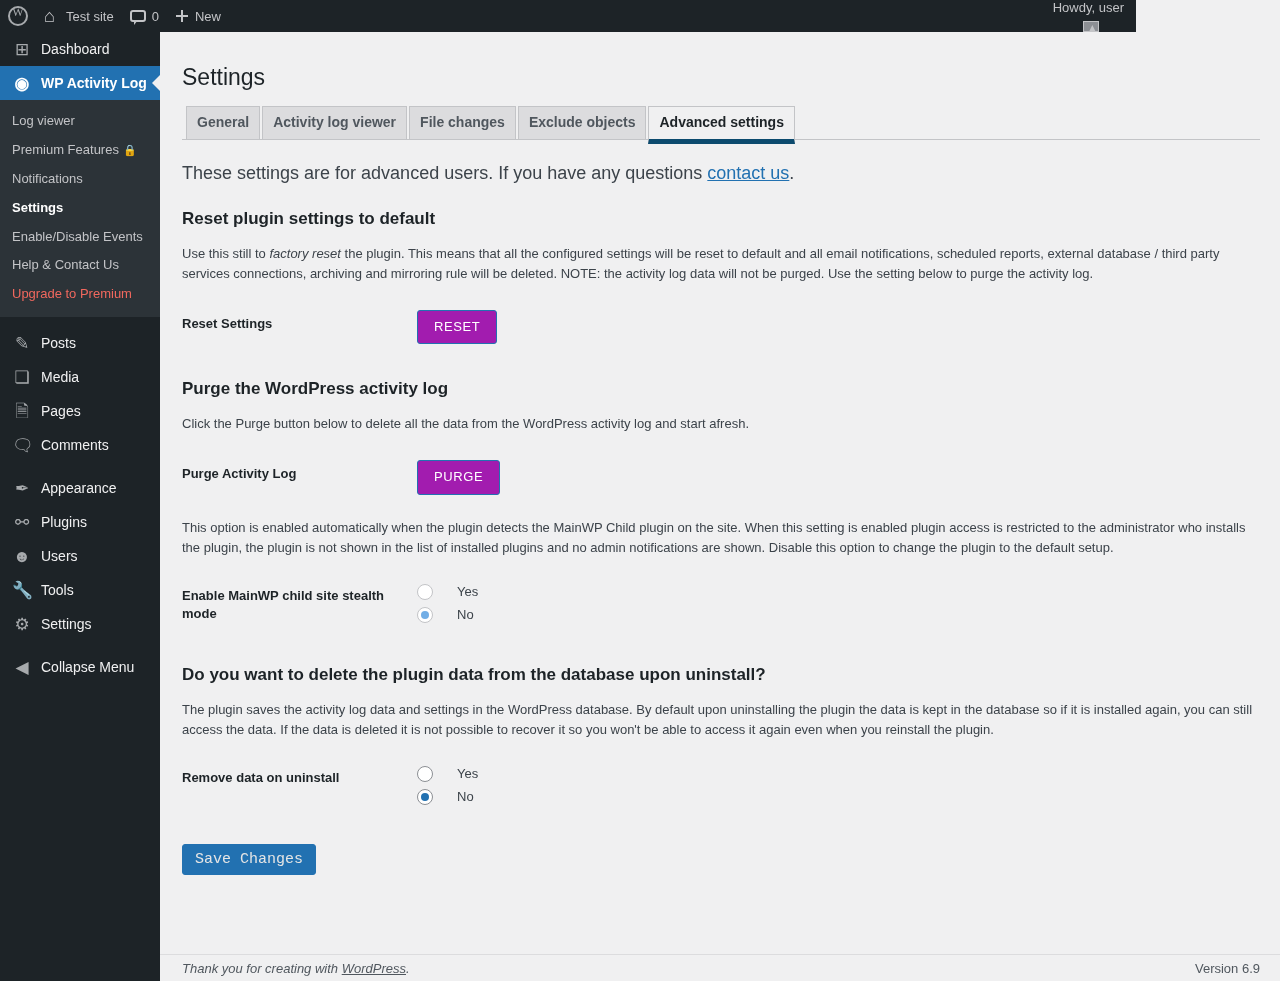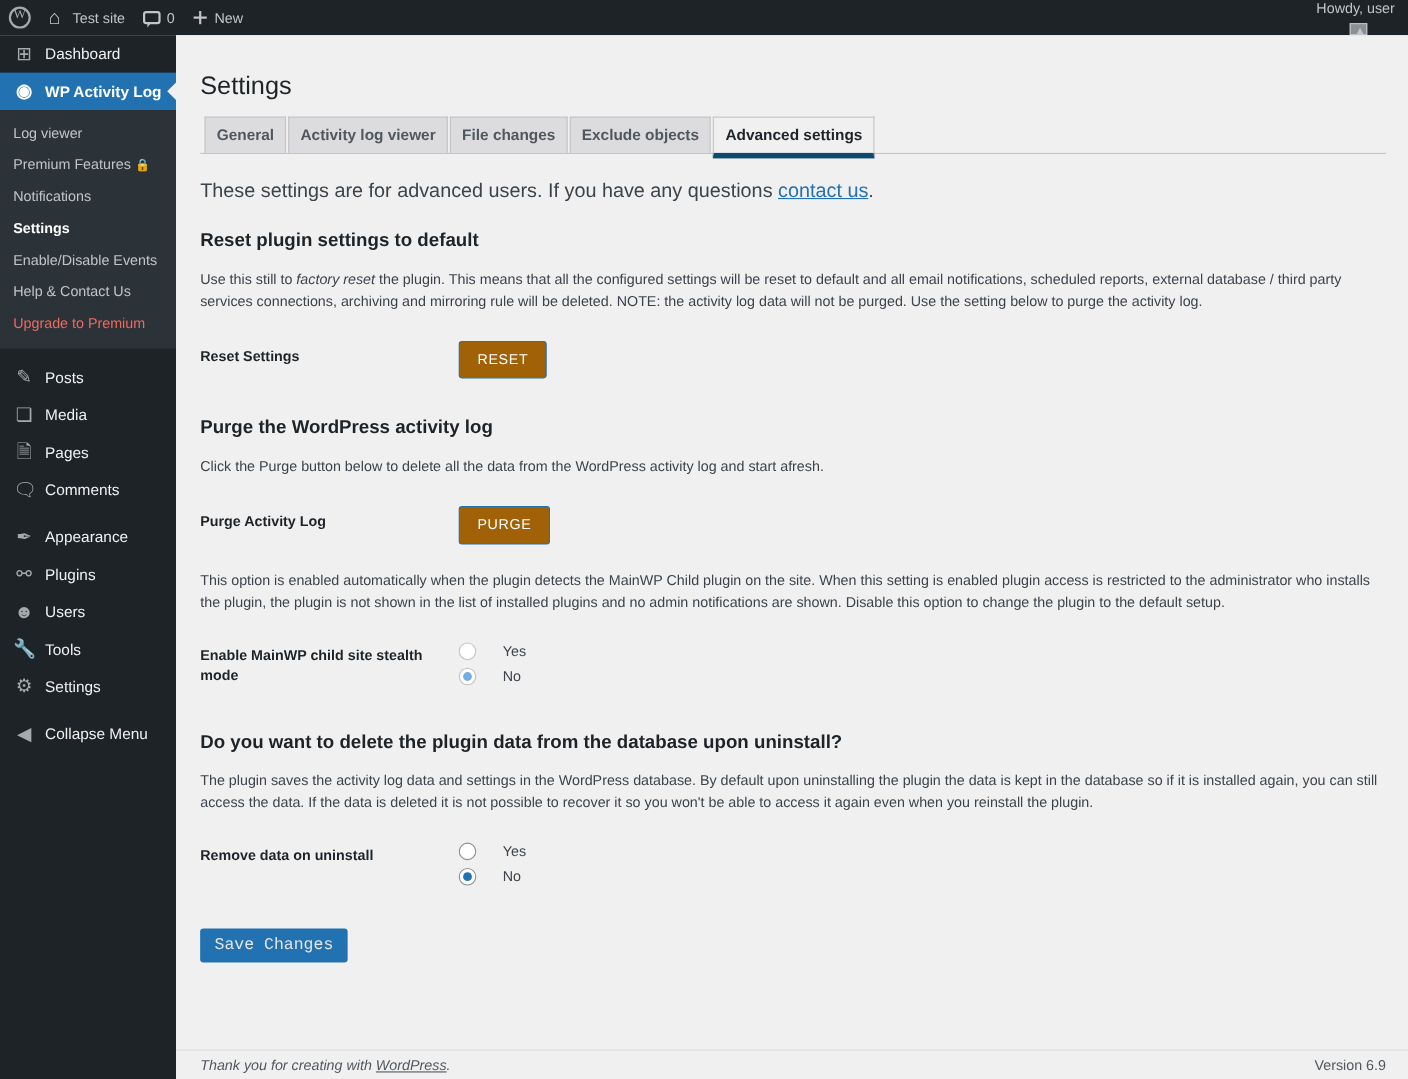--- a/index.html
+++ b/index.html
@@ -9,21 +9,21 @@
     font-family: "Liberation Sans", sans-serif;
     font-size: 13px;
     color: #3c434a;
     background: #f0f0f1;
     overflow: hidden;
   }
 
   
   #adminbar {
     position: absolute; top: 0; left: 0;
-    width: 1280px; height: 32px;
+    width: 1136px; height: 32px;
     background: #1d2327;
     color: #c3c4c7;
     display: flex; align-items: flex-start;
     font-size: 13px;
   }
   #adminbar .ab-item {
     display: flex; align-items: center;
     height: 32px; padding: 0 8px;
     color: #c3c4c7; gap: 6px;
     cursor: pointer; white-space: nowrap;
@@ -187,21 +187,21 @@
   table.form-table th {
     width: 235px; text-align: left; vertical-align: top;
     font-weight: 600; font-size: 13px; color: #1d2327;
     padding: 15px 10px 15px 0; line-height: 1.4;
   }
   table.form-table td {
     padding: 10px 10px 10px 0; vertical-align: top;
   }
 
   .button-primary {
-    background: #a16207; border: 1px solid #2271b1;
+    background: #a21caf; border: 1px solid #2271b1;
     color: #fff; border-radius: 3px;
     padding: 7px 14px; font-size: 13px; line-height: 1.1;
     cursor: pointer; letter-spacing: .6px;
     font-family: "Liberation Sans", sans-serif;
   }
   .btn-upper { text-transform: uppercase; font-size: 13px; padding: 9px 16px; }
 
   .radio-row {
     display: flex; align-items: center; gap: 24px;
     margin-bottom: 7px; font-size: 13px; color: #3c434a;

